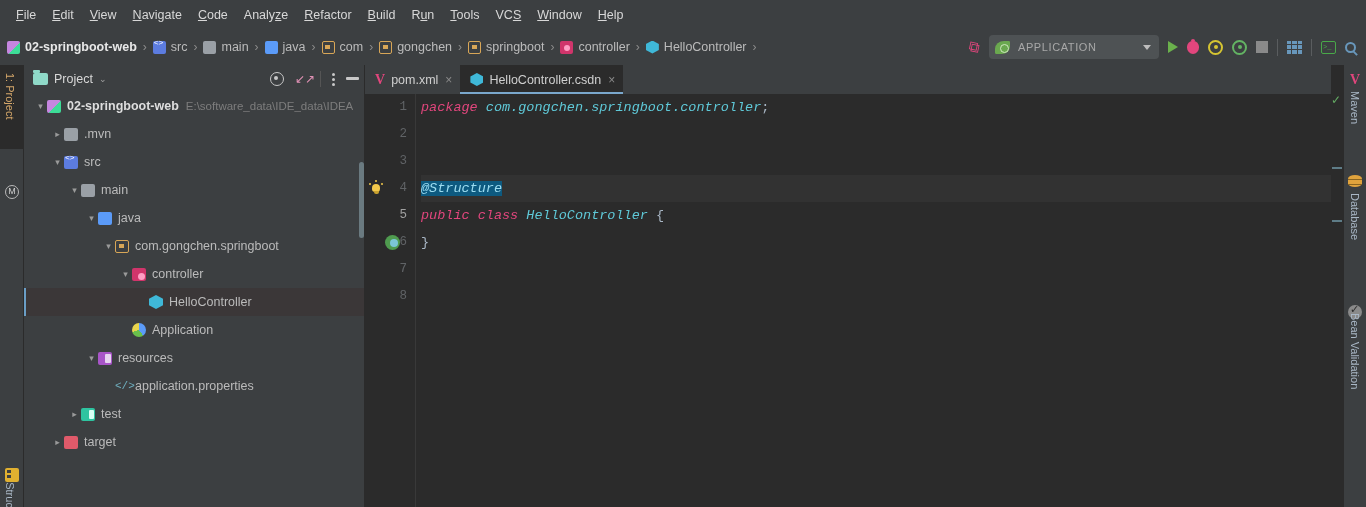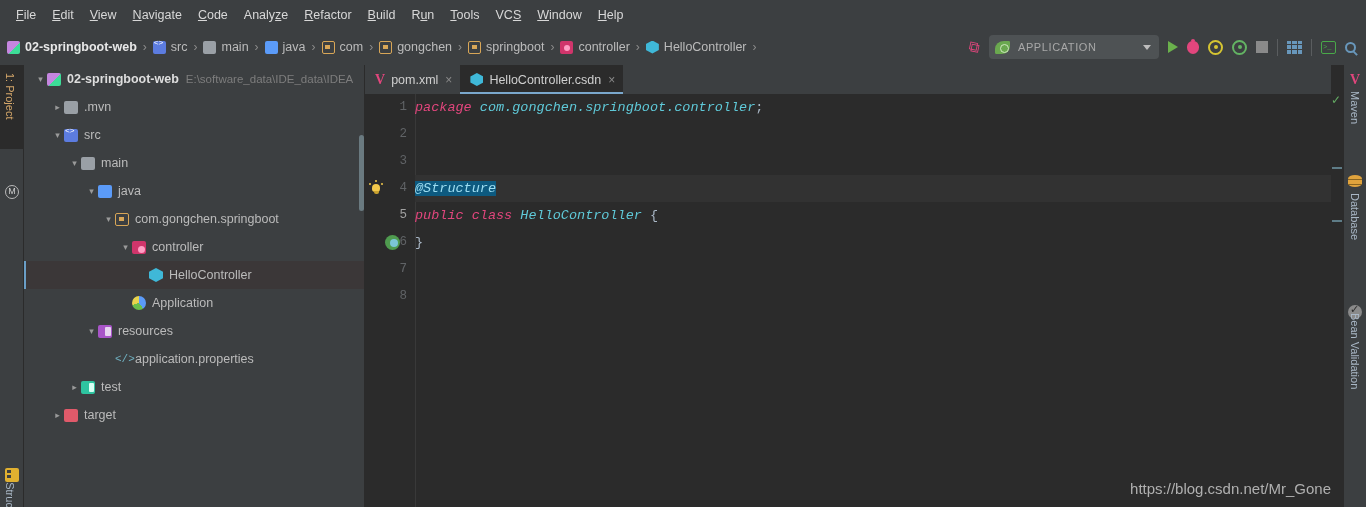--- a/index.html
+++ b/index.html
@@ -150,21 +150,21 @@
   .etab.active:after { content:""; position:absolute; left:0; right:0; bottom:0; height:2px; background:#7aa7cc; }
   .etab .tab-ic { margin-right:6px; display:inline-block; }
   .tab-x { color:#8a8a8a; font-size:12px; margin-left:7px; }
   .ic-maven-v { color:#e2467d; font-weight:bold; font-size:14px; font-family:"Liberation Serif",serif; }
 
   .code-area { position:relative; height:413px; background:#2b2b2b; display:flex; }
   .gutter { width:50px; position:relative; flex:0 0 50px; }
   .gline { height:27px; line-height:27px; text-align:right; padding-right:8px; font-size:12.5px; color:#606366; font-family:"Liberation Mono",monospace; position:relative;}
   .gline.cur { color:#a0a0a0; }
   .gutter-div { position:absolute; left:50px; top:0; width:1px; height:413px; background:#393939; }
-  .code { flex:1; position:relative; }
+  .code { flex:1; position:relative; padding-left:6px; }
   .cline { height:27px; line-height:27px; font-size:13.5px; font-family:"Liberation Mono",monospace; white-space:pre; position:relative;}
   .cline.cur { background:#323232; }
   .kw2 { color:#e2467d; font-style:italic; }
   .id-cyan { color:#5fc9d8; font-style:italic; }
   .punc { color:#a9b7c6; }
   .hl { background:#0d5a80; color:#9cdcf0; font-style:italic;}
   .brace { color:#a9b7c6; }
 
   .bulb { position:absolute; left:4px; top:6px; width:14px; height:15px; }
   .bulb .g { position:absolute; left:3px; top:3px; width:8px; height:8px; border-radius:50% 50% 40% 40%; background:#f2c84b; }
@@ -295,20 +295,36 @@
     </div>
     <div class="edge-icon ic-maven-m" style="left:5px; top:120px;">M</div>
     <div class="vtab" style="left:4px; top:405px;">
       <span>7: Structure</span>
     </div>
     <div class="edge-icon ic-struct" style="left:5px; top:403px;"></div>
 
   </div>
 
   <div class="proj-panel">
+    <div class="proj-header">
+      <span class="proj-folder-ic"></span>
+      <span class="proj-title">Project</span>
+      <span class="proj-chev">⌄</span>
+      <span class="ph-right">
+        <span class="target-ic"></span>
+        <span class="collapse-ic">↙↗</span>
+        <span class="hdr-div"></span>
+        <span class="kebab">
+            <i></i>
+            <i></i>
+            <i></i>
+          </span>
+        <span class="min-ic"></span>
+      </span>
+    </div>
     <div class="tree" id="tree">
       <div class="tree-scroll"></div>
     <div class="tree-row" style="padding-left: 10px;">
           <span class="arrow">▾</span>
           <span class="t-ic f-module"></span>
           <span class="t-lbl bold">02-springboot-web</span>
           <span class="t-path">E:\software_data\IDE_data\IDEA</span>
         </div>
         <div class="tree-row" style="padding-left: 27px;">
           <span class="arrow">▸</span>
@@ -408,21 +424,20 @@
       <div class="code" id="code">
           <div class="cline"><span class="kw2">package</span><span class="punc"> </span><span class="id-cyan">com.gongchen.springboot.controller</span><span class="punc">;</span></div>
           <div class="cline">&nbsp;</div>
           <div class="cline">&nbsp;</div>
           <div class="cline cur"><span class="hl">@Structure</span></div>
           <div class="cline"><span class="kw2">public class</span><span class="punc"> </span><span class="id-cyan">HelloController</span><span class="brace"> {</span></div>
           <div class="cline"><span class="brace">}</span></div>
           <div class="cline">&nbsp;</div>
         </div>
     </div>
-    <div class="watermark">https://blog.csdn.net/Mr_Gone</div>
   </div>
 
   <div class="marker-bar">
     <span class="mk-check">✓</span>
     <span class="mk-line" style="top:102px;"></span>
     <span class="mk-line" style="top:155px;"></span>
   </div>
 
   <div class="edge-right">
     <div class="r-ic ic-mvn" style="top:8px;">V</div>

